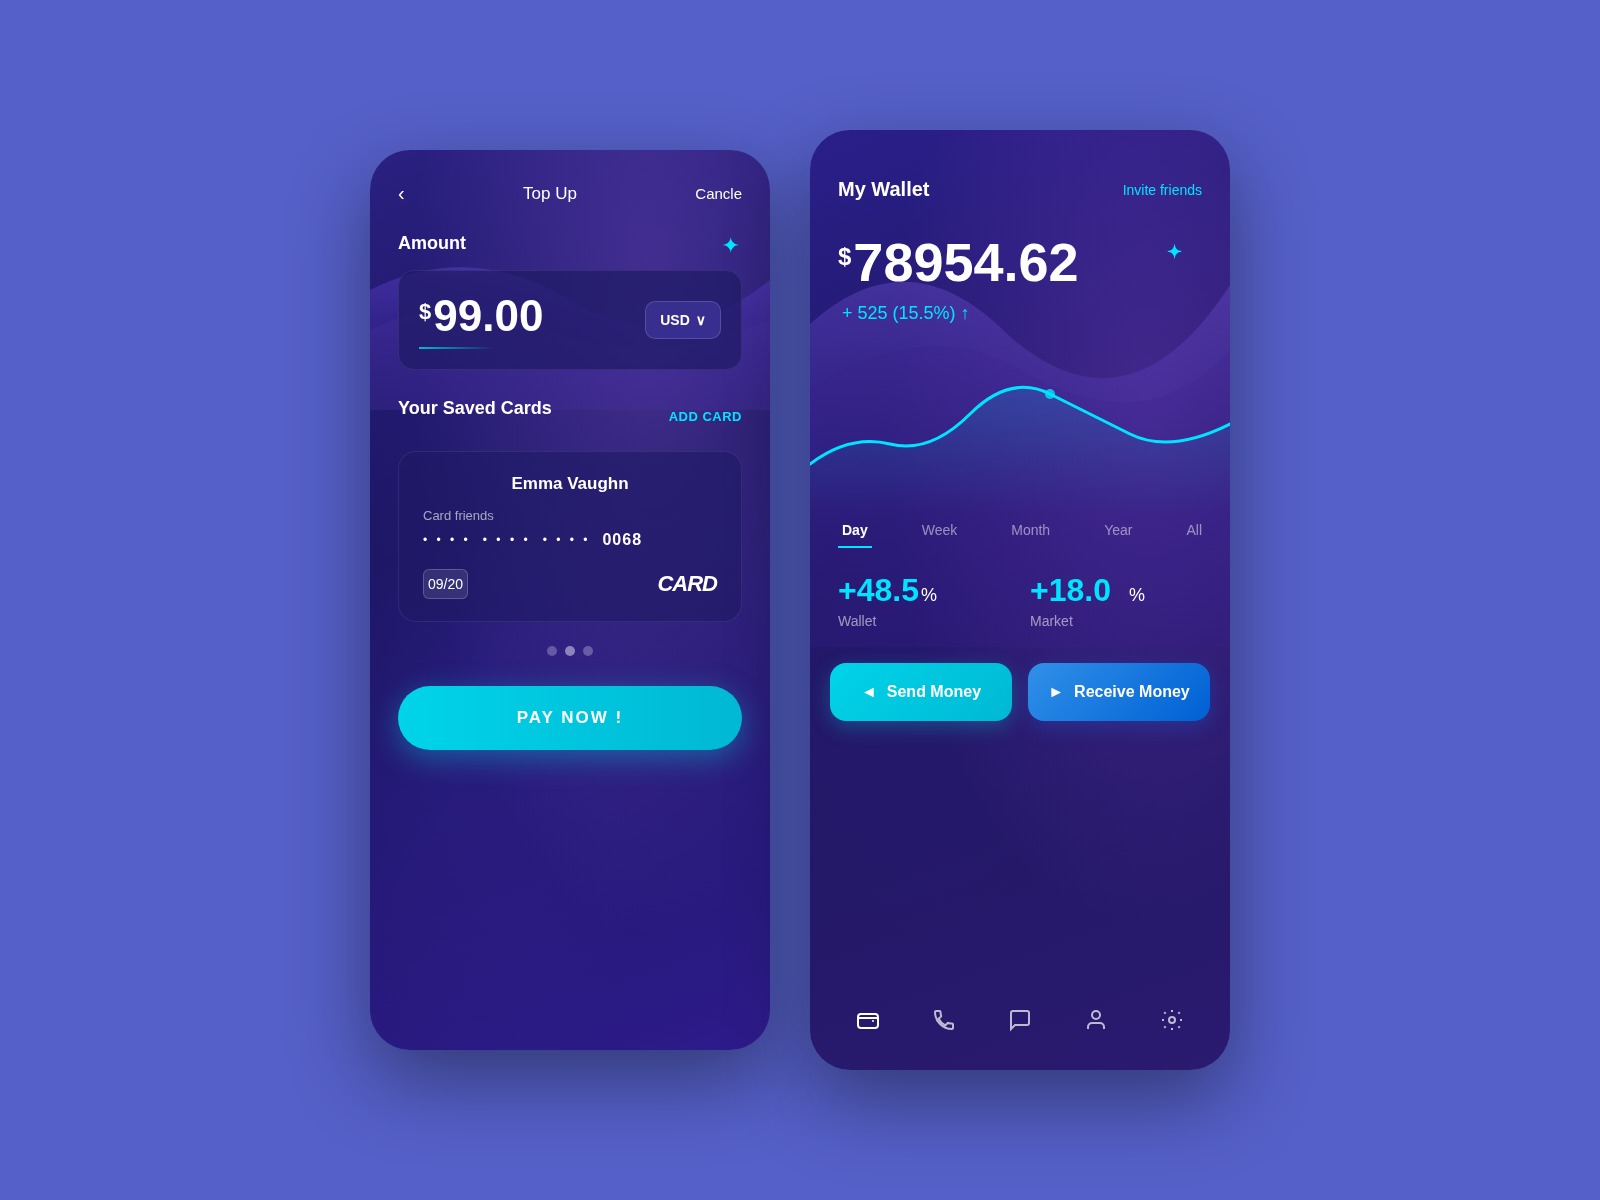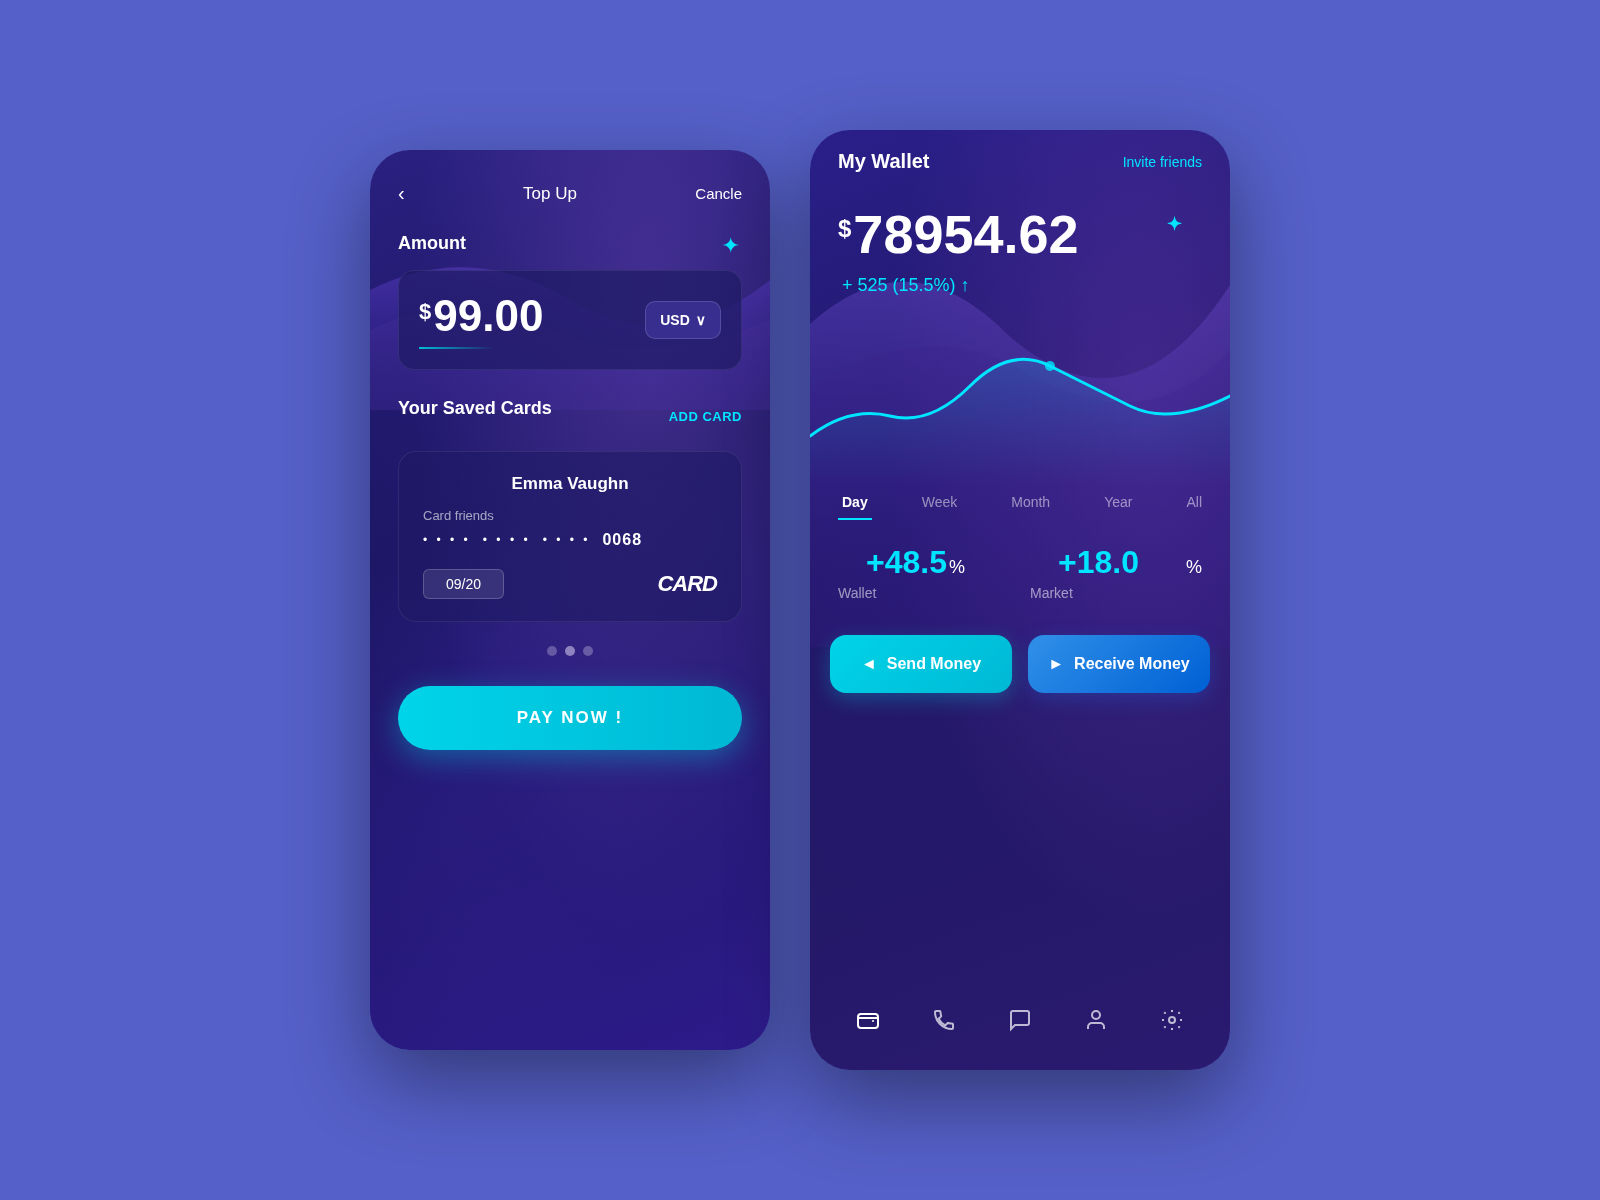--- a/index.html
+++ b/index.html
@@ -206,21 +206,21 @@
 
     .card-bottom-row {
       display: flex;
       align-items: center;
       justify-content: space-between;
     }
 
     .card-expiry {
       background: rgba(255,255,255,0.1);
       border-radius: 6px;
-      padding: 6px 22px;
+      padding: 6px 4px;
       color: white;
       font-size: 14px;
       border: 1px solid rgba(255,255,255,0.2);
     }
 
     .visa-text {
       color: white;
       font-size: 22px;
       font-weight: 800;
       font-style: italic;
@@ -284,21 +284,21 @@
       background: 
         radial-gradient(ellipse at 80% 30%, rgba(130,70,210,0.35) 0%, transparent 55%),
         radial-gradient(ellipse at 20% 50%, rgba(50,30,140,0.25) 0%, transparent 50%);
       pointer-events: none;
     }
 
     .right-header {
       display: flex;
       align-items: center;
       justify-content: space-between;
-      padding: 20px 28px 0;
+      padding: 48px 28px 0;
       position: relative;
       z-index: 2;
     }
 
     .wallet-title {
       color: white;
       font-size: 20px;
       font-weight: 700;
     }
 
@@ -387,21 +387,21 @@
 
     .stat-item {
       flex: 1;
     }
 
     .stat-value {
       font-size: 32px;
       font-weight: 700;
     }
 
-    .stat-value.cyan { color: #00e5ff; margin-left: 28px; }
+    .stat-value.cyan { color: #00e5ff; }
 
     .stat-percent {
       color: white;
       font-size: 18px;
       font-weight: 400;
     }
 
     .stat-label {
       color: rgba(255,255,255,0.55);
       font-size: 14px;
@@ -599,21 +599,21 @@
 
   <div class="stats-row">
     <div class="stat-item">
       <div style="display:flex;align-items:baseline;gap:2px;">
         <span class="stat-value cyan">+48.5</span>
         <span class="stat-percent">%</span>
       </div>
       <div class="stat-label">Wallet</div>
     </div>
     <div class="stat-item">
-      <div style="display:flex;align-items:baseline;gap:18px;justify-content:space-between;">
+      <div style="display:flex;align-items:baseline;gap:18px;">
         <span class="stat-value cyan">+18.0</span>
         <span class="stat-percent">%</span>
       </div>
       <div class="stat-label">Market</div>
     </div>
   </div>
 
   <div class="action-buttons">
     <div class="action-btn send-btn">
       <span class="btn-icon">◄</span>

